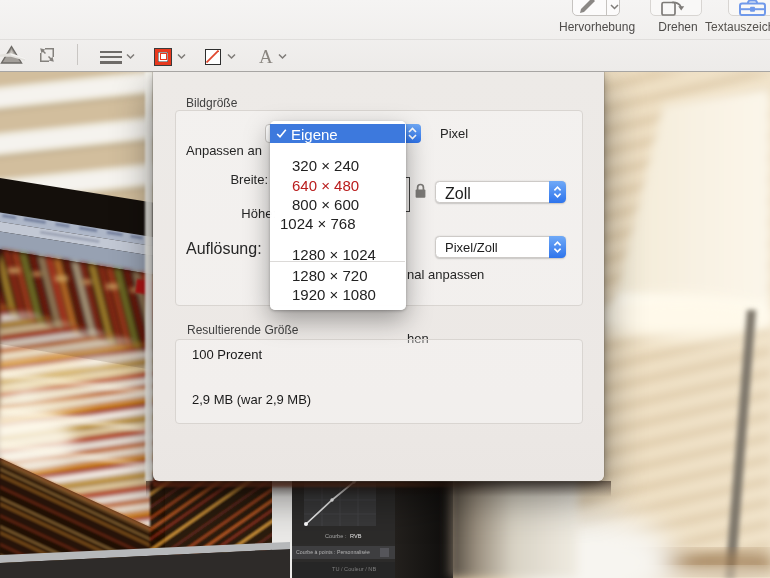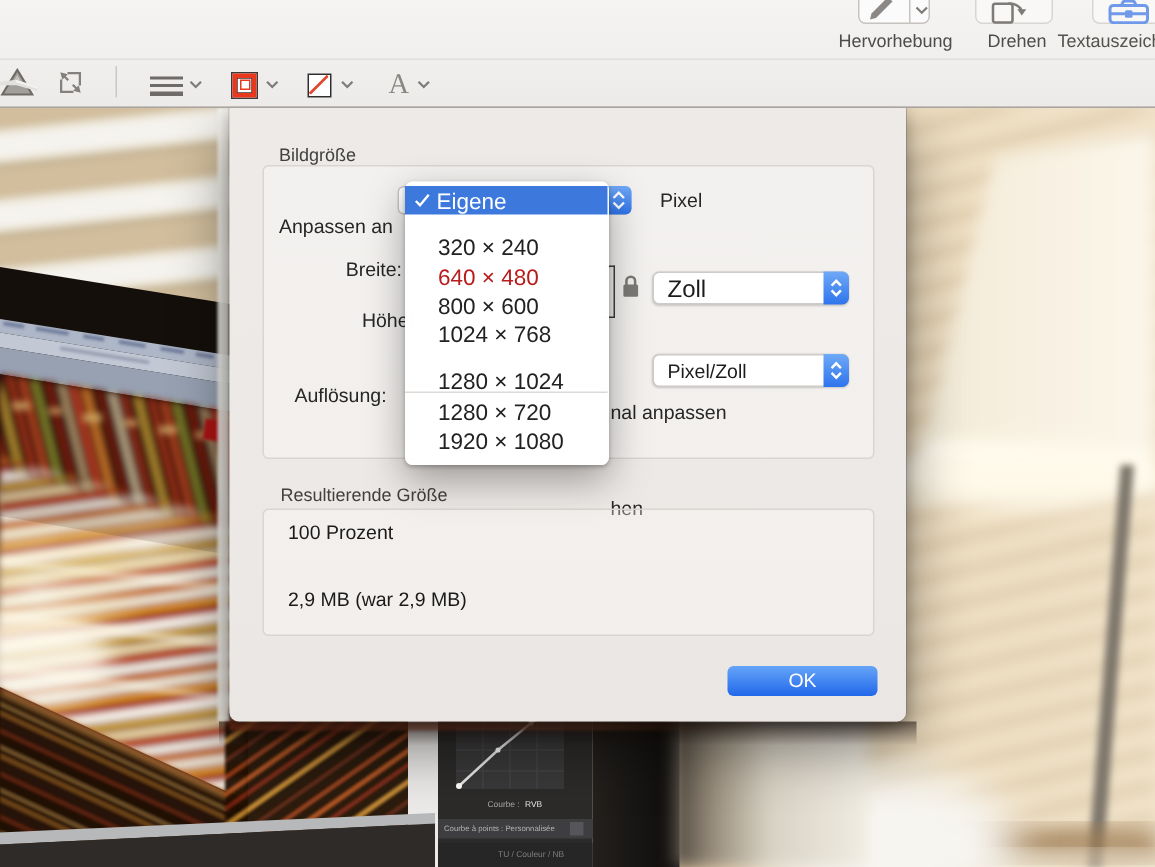--- a/index.html
+++ b/index.html
@@ -243,21 +243,21 @@
   <div class="abs" style="left:404px;top:124px;width:17px;height:19px;border-radius:0 4px 4px 0;
     background:linear-gradient(#6FA9F7,#2E74EC);"></div>
   <svg class="abs" style="left:406px;top:126px;" width="13" height="15" viewBox="0 0 13 15">
     <path d="M3 6 L6.5 2.5 L10 6" stroke="#fff" stroke-width="1.6" fill="none"></path>
     <path d="M3 9 L6.5 12.5 L10 9" stroke="#fff" stroke-width="1.6" fill="none"></path>
   </svg>
   <div class="abs" style="left:440px;top:126px;font-size:13px;color:#262626;">Pixel</div>
 
   <div class="abs" style="left:200px;top:172px;width:68px;text-align:right;font-size:13px;color:#262626;">Breite:</div>
   <div class="abs" style="left:208px;top:206px;width:68px;text-align:right;font-size:13px;color:#262626;">Höhe:</div>
-  <div class="abs" style="left:186px;top:256px;width:82px;text-align:center;font-size:13px;color:#262626;">Auflösung:</div>
+  <div class="abs" style="left:186px;top:240px;width:82px;text-align:left;font-size:16px;color:#262626;">Auflösung:</div>
 
   <div class="abs" style="left:403px;top:176.5px;width:7px;height:35px;border-right:1.6px solid #3C3C3C;
     border-top:1.6px solid #3C3C3C;border-bottom:1.6px solid #3C3C3C;box-sizing:border-box;"></div>
 
   <svg class="abs" style="left:413px;top:182px;" width="15" height="18" viewBox="0 0 15 18">
     <path d="M4.6 8 V5.4 a2.9 2.9 0 0 1 5.8 0 V8" stroke="#7C7A77" stroke-width="1.7" fill="none"></path>
     <rect x="2.6" y="7.6" width="9.8" height="8.2" rx="1" fill="#7C7A77"></rect>
   </svg>
 
   <div class="abs" style="left:435px;top:181px;width:131px;height:22px;background:#fff;border:0.5px solid #CDCAC7;
@@ -282,34 +282,32 @@
 
   <div class="abs" style="left:407px;top:267px;font-size:13px;color:#262626;">nal anpassen</div>
   <div class="abs" style="left:407px;top:288.5px;font-size:13px;color:#262626;margin-top:42px;">hen</div>
 
   <div class="abs" style="left:187px;top:323px;font-size:12px;color:#404040;">Resultierende Größe</div>
   <div class="abs" style="left:175px;top:339px;width:408px;height:85px;background:rgba(255,255,255,.33);
     border:1px solid #D9D5D1;border-radius:4px;box-sizing:border-box;"></div>
   <div class="abs" style="left:192px;top:347px;font-size:13px;color:#1A1A1A;">100 Prozent</div>
   <div class="abs" style="left:192px;top:392px;font-size:13px;color:#1A1A1A;">2,9 MB (war 2,9 MB)</div>
 
-  <div class="abs" style="left:485px;top:444px;width:100px;height:20px;background:linear-gradient(#66A4F8,#2168EA);
-    border-radius:4px;font-size:13px;color:#fff;text-align:center;line-height:20px;">OK</div>
 
   <div class="abs" style="left:269.5px;top:120.5px;width:136px;height:189px;background:rgba(255,255,255,.98);
     border-radius:5px;box-shadow:0 10px 26px rgba(0,0,0,.35),0 1px 3px rgba(0,0,0,.25);"></div>
   <div class="abs" style="left:270px;top:124px;width:135px;height:18.5px;background:#3D79DD;"></div>
   <svg class="abs" style="left:275px;top:127px;" width="13" height="13" viewBox="0 0 13 13">
     <path d="M2.2 7 L5 9.8 L10.8 2.8" stroke="#fff" stroke-width="1.6" fill="none"></path>
   </svg>
   <div class="abs" style="left:291px;top:126px;font-size:15px;color:#fff;">Eigene</div>
   <div class="abs" style="left:292px;top:157px;font-size:15px;color:#222;">320 × 240</div>
   <div class="abs" style="left:292px;top:176.5px;font-size:15px;color:#b91c1c;">640 × 480</div>
   <div class="abs" style="left:292px;top:195.5px;font-size:15px;color:#222;text-align:right;">800 × 600</div>
-  <div class="abs" style="left:292px;top:214.5px;font-size:15px;color:#222;">1024 × 768</div>
+  <div class="abs" style="left:280px;top:214.5px;font-size:15px;color:#222;">1024 × 768</div>
   <div class="abs" style="left:292px;top:246px;font-size:15px;color:#222;">1280 × 1024</div>
   <div class="abs" style="left:270px;top:261px;width:135px;height:1px;background:#DCDAD8;"></div>
   <div class="abs" style="left:292px;top:267px;font-size:15px;color:#222;">1280 × 720</div>
   <div class="abs" style="left:292px;top:286px;font-size:15px;color:#222;">1920 × 1080</div>
 
   <div class="abs" id="toolbar" style="left:0;top:0;width:770px;height:72px;
     background:linear-gradient(#F5F4F3,#EDEBE9);border-bottom:1px solid #A7A5A3;box-sizing:border-box;">
     <div class="abs" style="left:0;top:39px;width:770px;height:1px;background:#E0DEDC;"></div>
   </div>
 

